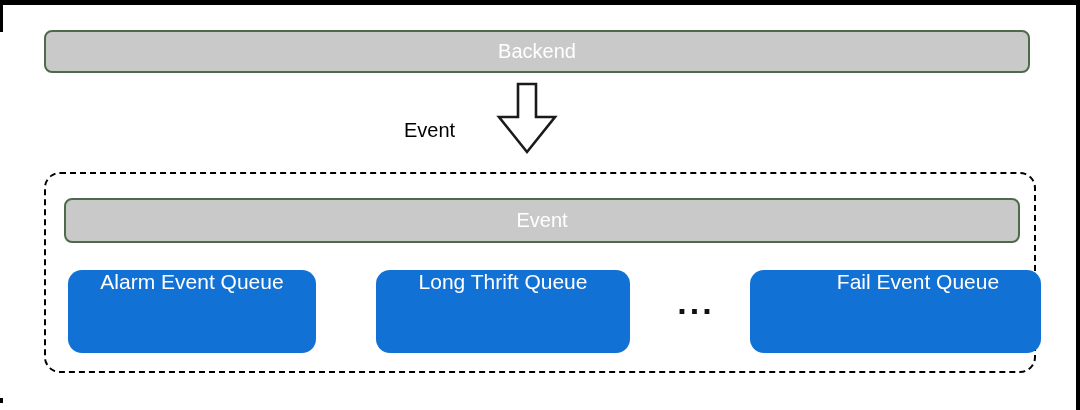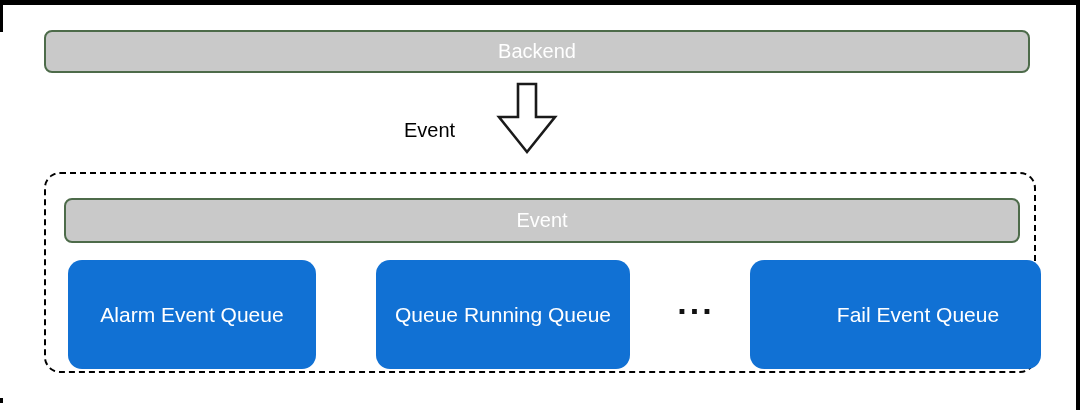--- a/index.html
+++ b/index.html
@@ -52,26 +52,25 @@
     left: 44px; top: 172px;
     width: 992px; height: 201px;
     border: 2px dashed var(--color-outline, #000000);
     border-radius: 16px;
     box-sizing: border-box;
     background: transparent;
   }
 
   .queue {
     position: absolute;
-    top: 260px;
-    height: 109px;
+    top: 270px;
+    height: 83px;
     background: var(--color-queue_fill, #1171d4);
     border-radius: 14px;
     display: flex;
-    align-items: center;
     justify-content: center;
     color: var(--color-text_on_fill, #ffffff);
     font-size: 21px;
   }
   .queue-alarm { left: 68px;  width: 248px; }
   .queue-long  { left: 376px; width: 254px; }
   .queue-fail  { left: 750px; width: 246px; padding-left: 45px; }
 
   .queues-ellipsis {
     position: absolute;
@@ -109,21 +108,21 @@
 
   <div class="hbar bar-thrift">
     <span>Event</span>
   </div>
 
   <div class="queue queue-alarm">
     <span>Alarm Event Queue</span>
   </div>
 
   <div class="queue queue-long">
-    <span>Queue Running Queue</span>
+    <span>Long Thrift Queue</span>
   </div>
 
   <div class="queues-ellipsis">...</div>
 
   <div class="queue queue-fail">
     <span>Fail Event Queue</span>
   </div>
 
 </div>
 

